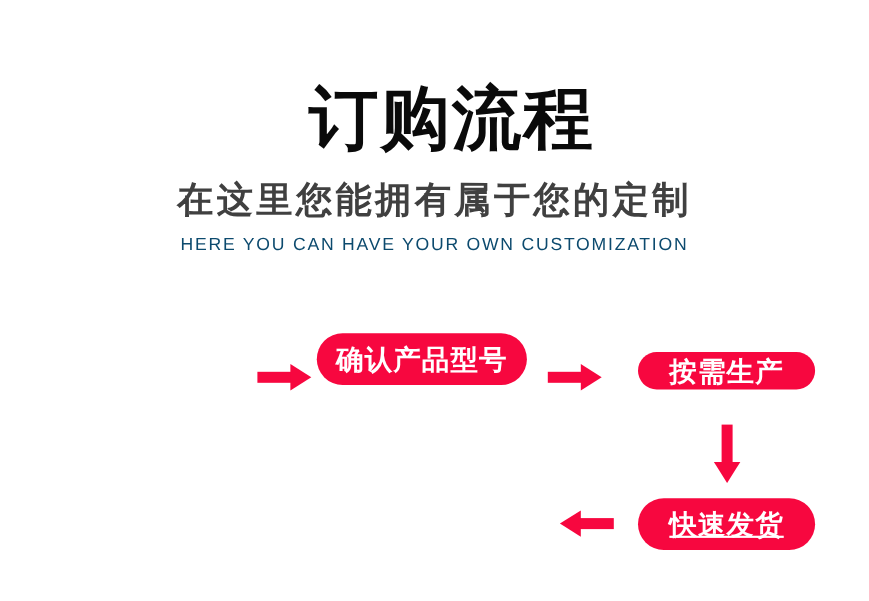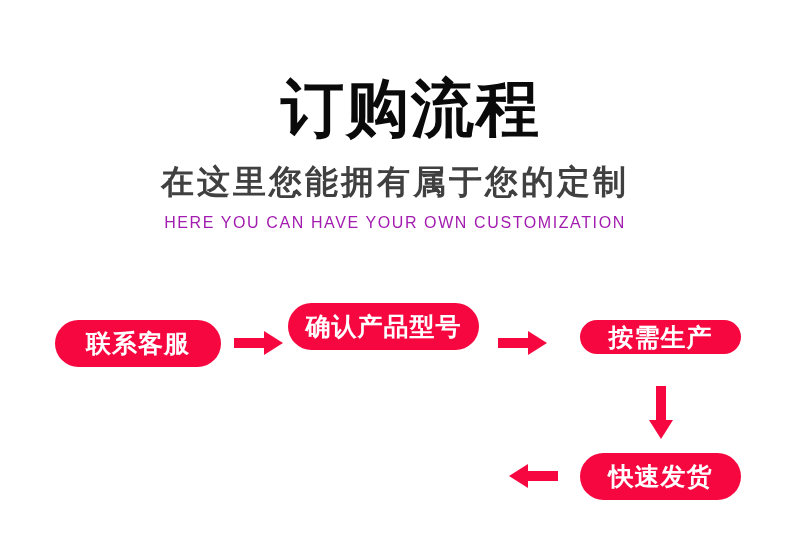--- a/index.html
+++ b/index.html
@@ -61,21 +61,21 @@
 
   .sub-title-en {
     position: absolute;
     left: 0;
     top: 212px;
     width: 790px;
     text-align: center;
     font-size: 16px;
     line-height: 22px;
     font-weight: normal;
-    color: #a21caf;
+    color: #0c4a6e;
     letter-spacing: 1.6px;
     white-space: nowrap;
   }
 
   
   .flow-area {
     position: absolute;
     left: 0;
     top: 0;
     width: 790px;
@@ -95,21 +95,21 @@
     justify-content: center;
     box-sizing: border-box;
     white-space: nowrap;
     text-align: center;
   }
 
   
   .node-contact       { left: 55px;  top: 320px; width: 166px; height: 47px; }
   .node-confirm-model { left: 288px; top: 303px; width: 191px; height: 47px; }
   .node-produce       { left: 580px; top: 320px; width: 161px; height: 34px; }
-  .node-ship          { left: 580px; top: 453px; width: 161px; height: 47px; }
+  .node-ship          { left: 580px; top: 453px; width: 161px; height: 47px; text-decoration: underline; }
   .node-receive       { left: 325px; top: 453px; width: 166px; height: 47px; }
 
   
   .arrow {
     position: absolute;
   }
 
   
   .arrow-right .shaft {
     position: absolute;
@@ -183,21 +183,20 @@
   <div class="heading-block">
     <div class="main-title">订购流程</div>
 
     <div class="sub-title-cn">在这里您能拥有属于您的定制</div>
 
     <div class="sub-title-en">HERE YOU CAN HAVE YOUR OWN CUSTOMIZATION</div>
   </div>
 
   <div class="flow-area">
 
-    <div class="flow-node node-contact">联系客服</div>
 
     <div class="arrow arrow-right arrow-1">
       <span class="shaft"></span>
       <span class="head"></span>
     </div>
 
     <div class="flow-node node-confirm-model">确认产品型号</div>
 
     <div class="arrow arrow-right arrow-2">
       <span class="shaft"></span>

